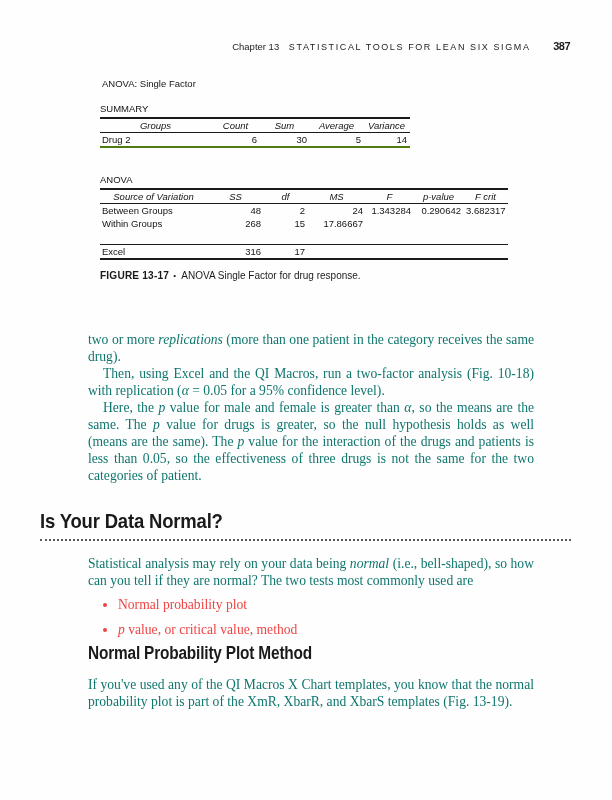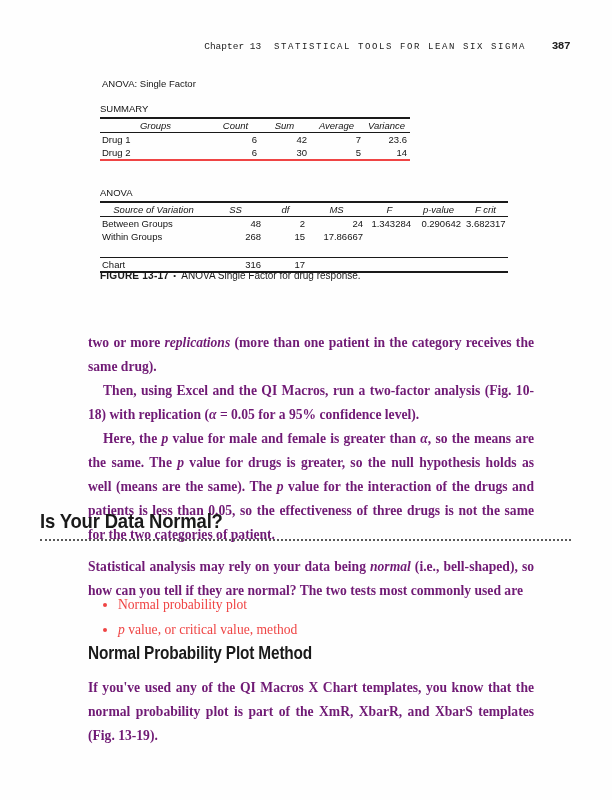--- a/index.html
+++ b/index.html
@@ -12,42 +12,42 @@
   .page {
     position: relative;
     width: 612px; height: 800px;
     background: #fefefe;
     overflow: hidden;
   }
 
   
   .running-head {
     position: absolute; top: 40px; right: 42px;
-    font-family: Liberation Mono, monospace;
+    font-family: Liberation Sans, sans-serif;
     font-size: 9.5px; color: #1c1c1c;
     white-space: nowrap;
   }
   .running-head .chapter { margin-right: 7px; }
   .running-head .chap-title { letter-spacing: 1.6px; font-size: 9px; }
   .running-head .pageno { font-weight: bold; font-size: 11px; margin-left: 20px; letter-spacing: -0.5px; }
 
   
   .excel {
     position: absolute; left: 100px; top: 78px;
     font-family: "Liberation Sans", sans-serif;
     font-size: 9.5px; color: #141414;
   }
   .excel-title { margin: 0 0 14px 2px; }
   .tbl-label { margin: 0 0 3px 0; }
   table.xls { border-collapse: collapse; table-layout: fixed; }
   table.xls td, table.xls th { padding: 1px 3px 1px 2px; font-weight: normal; white-space: nowrap; overflow: hidden; }
   table.xls th { font-style: italic; text-align: center; }
   table.xls td.lbl { text-align: left; }
   table.xls td.num { text-align: right; }
-  table.summary { width: 310px; border-top: 2px solid #1a1a1a; border-bottom: 2px solid #ef4444; }
+  table.summary { width: 310px; border-top: 2px solid #1a1a1a; border-bottom: 2px solid #4d7c0f; }
   table.summary thead tr { border-bottom: 1.5px solid #1a1a1a; }
   table.anova { width: 408px; border-top: 2px solid #1a1a1a; border-bottom: 2px solid #1a1a1a; }
   table.anova thead tr { border-bottom: 1.5px solid #1a1a1a; }
   tr.spacer td { height: 12px; }
   tr.total-row { border-top: 1px solid #1a1a1a; }
   .anova-block { margin-top: 26px; }
 
   
   .caption {
     position: absolute; left: 100px; top: 269px;
@@ -57,22 +57,22 @@
   .caption .fig-label {
     font-weight: bold; font-size: 11.5px;
     display: inline-block; transform: scaleX(0.88); transform-origin: left bottom;
     letter-spacing: 0.2px;
   }
   .caption .sep { font-size: 8px; vertical-align: 1px; margin: 0 3px 0 -8px; }
 
   
   .bodycopy {
     position: absolute; left: 88px; width: 446px;
-    font-size: 13.6px; line-height: 24px;
-    text-align: justify; color: #701a75; font-weight: bold;
+    font-size: 13.6px; line-height: 17px;
+    text-align: justify; color: #0f766e;
   }
   .bodycopy p { margin: 0; }
   .bodycopy p.indent { text-indent: 15px; }
   .it { font-style: italic; }
   #paras-block { top: 331px; }
   #para4-block { top: 555px; }
   #para5-block { top: 676px; }
 
   
   .section-head {
@@ -130,27 +130,20 @@
       <thead>
         <tr>
           <th>Groups</th>
           <th>Count</th>
           <th>Sum</th>
           <th>Average</th>
           <th>Variance</th>
         </tr>
       </thead>
       <tbody>
-        <tr>
-          <td class="lbl">Drug 1</td>
-          <td class="num">6</td>
-          <td class="num">42</td>
-          <td class="num">7</td>
-          <td class="num">23.6</td>
-        </tr>
         <tr>
           <td class="lbl">Drug 2</td>
           <td class="num">6</td>
           <td class="num">30</td>
           <td class="num">5</td>
           <td class="num">14</td>
         </tr>
       </tbody>
     </table>
 
@@ -193,21 +186,21 @@
             <td class="num">15</td>
             <td class="num">17.86667</td>
             <td class="num"></td>
             <td class="num"></td>
             <td class="num"></td>
           </tr>
           <tr class="spacer">
               <td colspan="7"></td>
             </tr>
           <tr class="total-row">
-            <td class="lbl">Chart</td>
+            <td class="lbl">Excel</td>
             <td class="num">316</td>
             <td class="num">17</td>
             <td class="num"></td>
             <td class="num"></td>
             <td class="num"></td>
             <td class="num"></td>
           </tr>
         </tbody>
       </table>
     </div>

